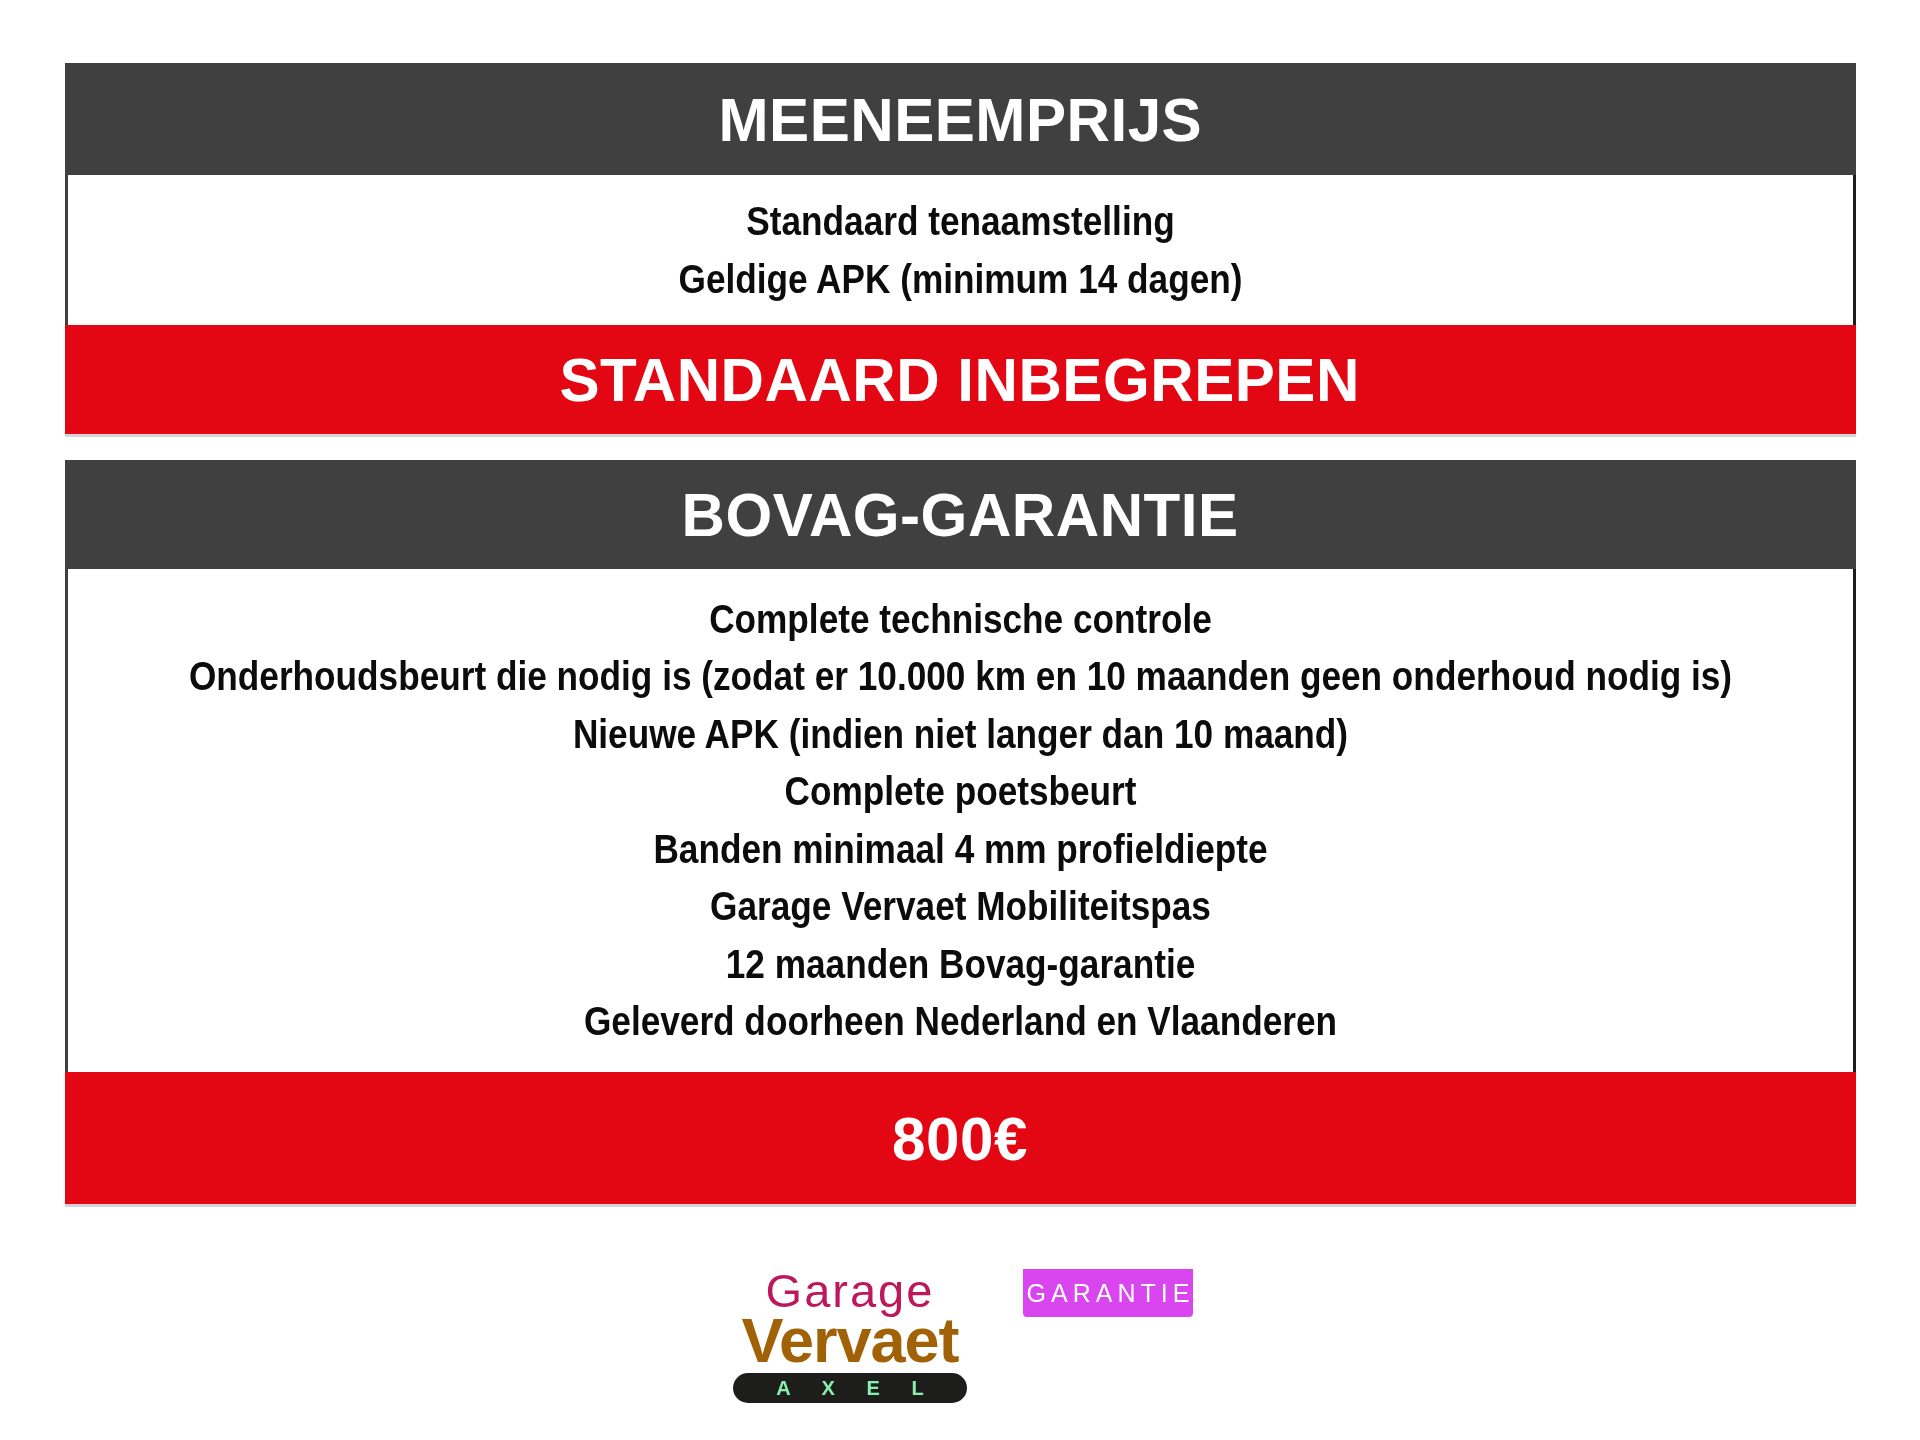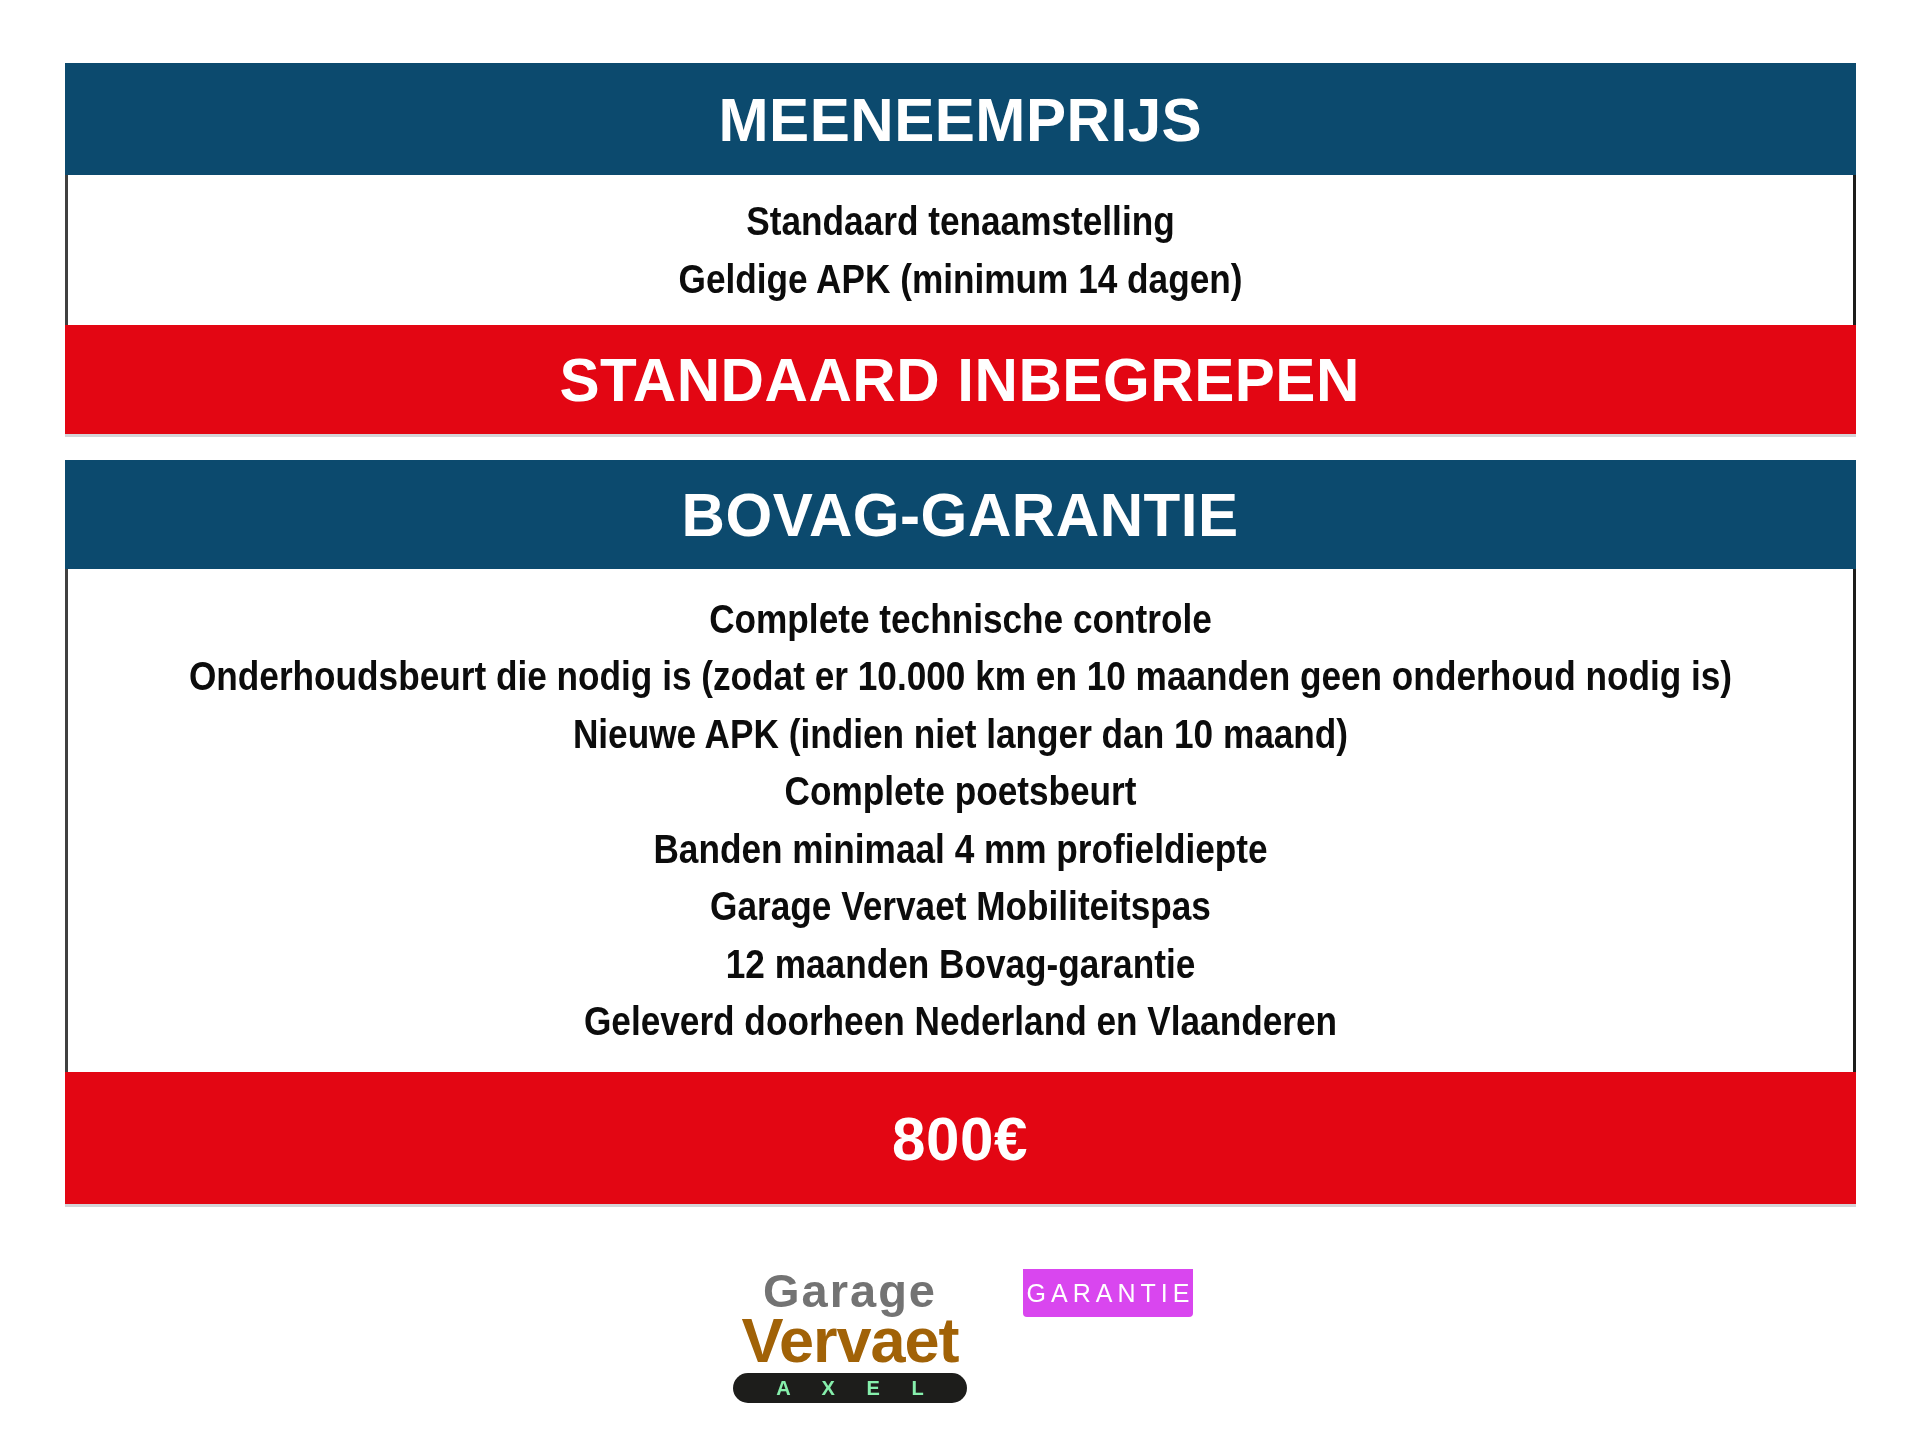--- a/index.html
+++ b/index.html
@@ -18,21 +18,21 @@
     margin: 0 auto;
   }
   
   .card { width: 100%; }
   .bar {
     width: 100%;
     display: flex;
     align-items: center;
     justify-content: center;
   }
-  .bar.black { background: #0c4a6e; }
+  .bar.black { background: #404040; }
   .bar.red   { background: #e30613; border-bottom: 3px solid #d4d4d8; }
   .bar-title {
     color: #ffffff;
     font-weight: bold;
     font-size: 62px;
     letter-spacing: 0.5px;
     white-space: nowrap;
     transform: scaleX(0.97);
     transform-origin: center;
   }
@@ -73,23 +73,23 @@
   .vervaet-logo {
     display: flex;
     flex-direction: column;
     align-items: center;
     width: 246px;
     padding-top: 2px;
   }
   .vervaet-top {
     font-size: 47px;
     line-height: 40px;
-    color: #737373;
+    color: #be185d;
     letter-spacing: 2px;
-    font-weight: bold;
+    font-weight: normal;
   }
   .vervaet-mid {
     font-size: 63px;
     line-height: 52px;
     font-weight: bold;
     color: #a16207;
     letter-spacing: -1px;
     margin-top: 3px;
   }
   .vervaet-pill {

